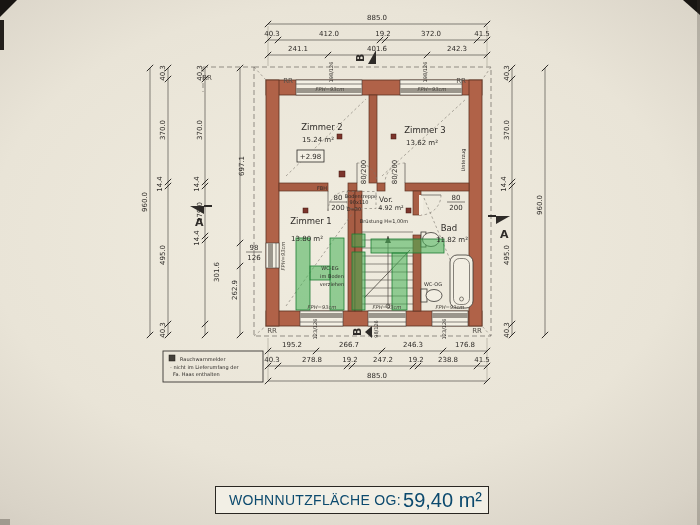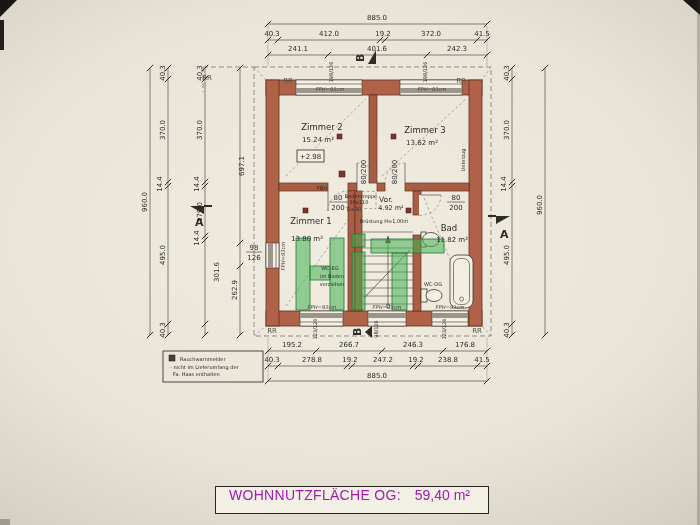--- a/index.html
+++ b/index.html
@@ -21,24 +21,24 @@
   .inwall{fill:#a85d44;stroke:#5d3322;stroke-width:0.7;}
   .dash{stroke:#6a655e;stroke-width:0.7;fill:none;stroke-dasharray:5 3;}
   .dash2{stroke:#7a756d;stroke-width:0.6;fill:none;stroke-dasharray:2.5 2.5;}
   .fix{stroke:#3a3733;stroke-width:0.8;fill:#f2eee2;}
   .step{stroke:#4a463f;stroke-width:0.6;}
   .win{fill:#f4f0e4;stroke:#3a3733;stroke-width:0.6;}
   .sill{fill:#9b968c;}
   .det{fill:#7c352c;stroke:#40150f;stroke-width:0.5;}
   .hit{fill:#44b054;fill-opacity:0.55;stroke:#1d7c33;stroke-width:0.8;}
   #titleblock{position:absolute;left:215px;top:486px;width:272px;height:26px;
-      border:1.6px solid #2a2722;background:#f2efe5;display:flex;align-items:flex-start;
-      font-family:"Liberation Sans", sans-serif;color:#a21caf;}
+      border:1.6px solid #2a2722;background:#f2efe5;display:flex;align-items:center;
+      font-family:"Liberation Sans", sans-serif;color:#0c4a6e;}
   #titleblock .lbl{font-size:14px;margin-left:13px;letter-spacing:0.3px;}
-  #titleblock .val{font-size:14px;margin-left:auto;margin-right:18px;}
+  #titleblock .val{font-size:20px;margin-left:auto;margin-right:6px;}
 </style>
 </head>
 <body>
 
 <div id="stage">
 <svg width="700" height="525" viewBox="0 0 700 525">
   <defs>
     <g id="tk">
           <line x1="-3.2" y1="3.2" x2="3.2" y2="-3.2" stroke="#2e2b28" stroke-width="1"></line>
         </g>

